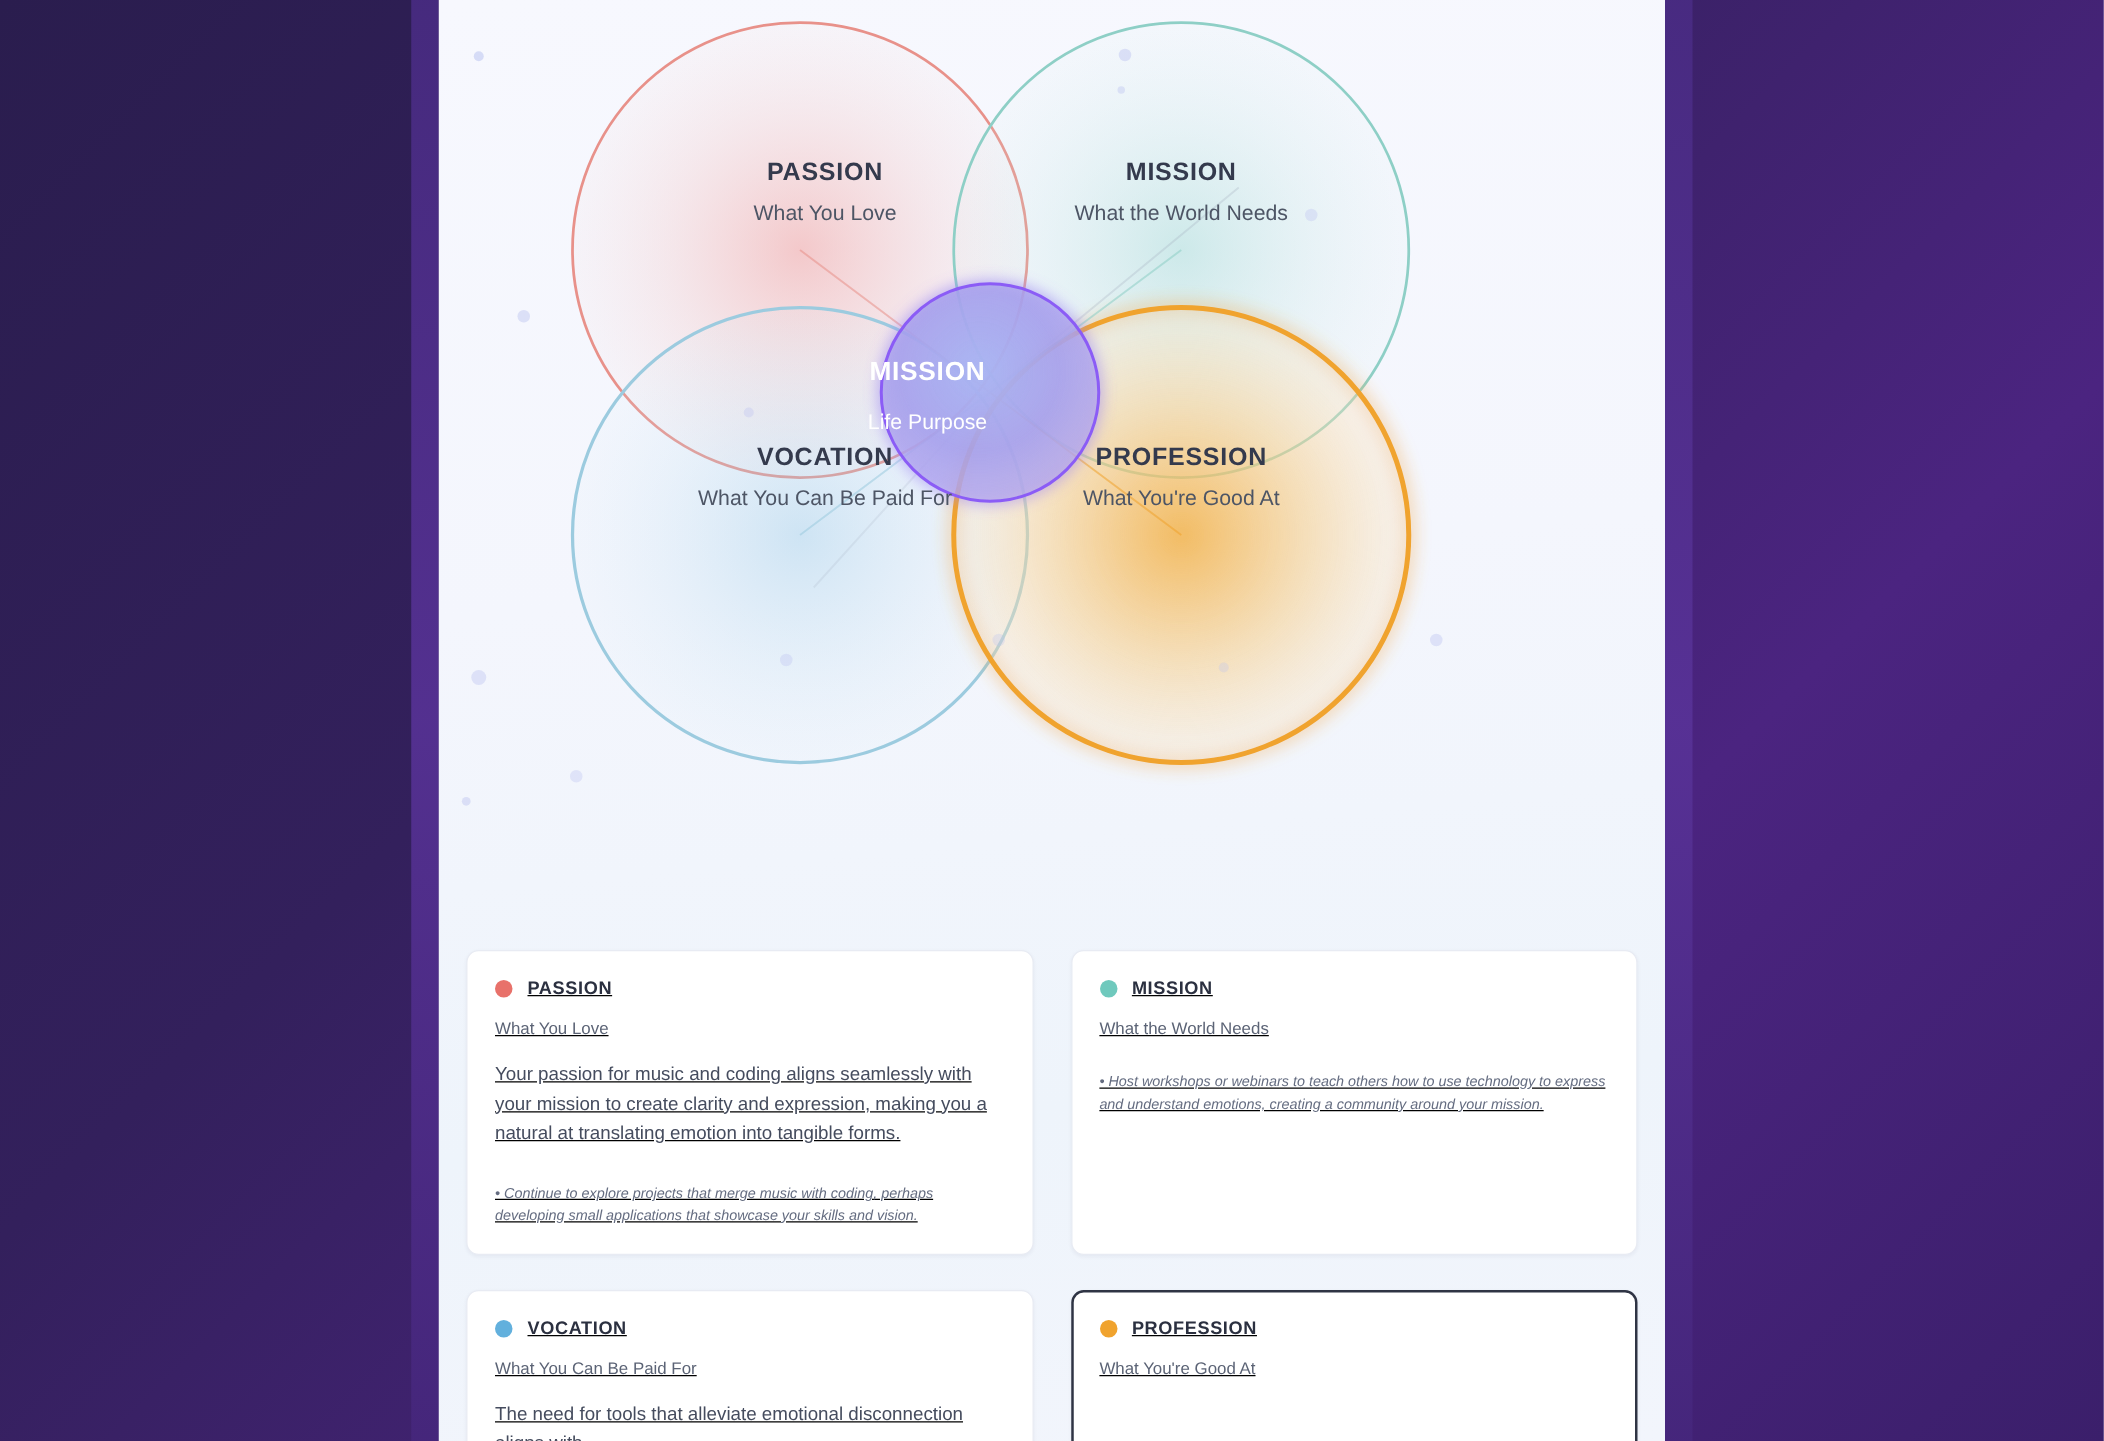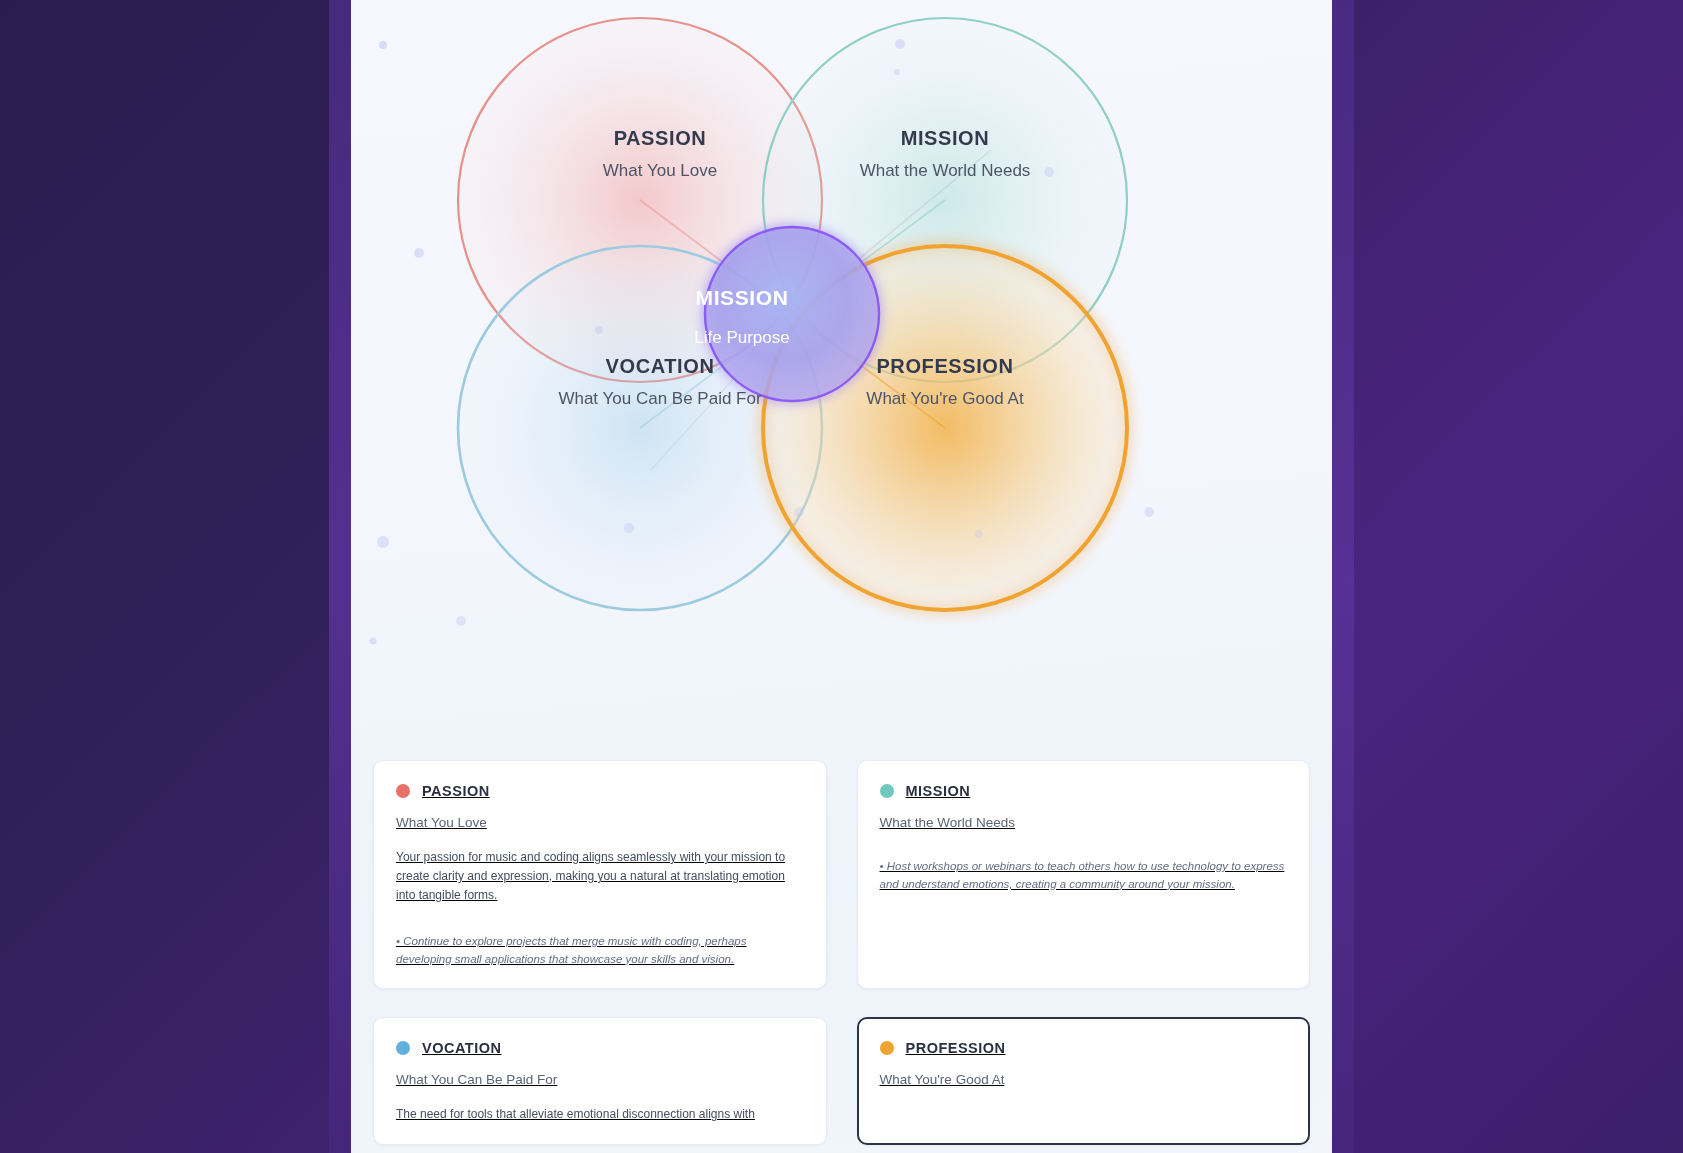--- a/index.html
+++ b/index.html
@@ -112,21 +112,21 @@
     letter-spacing: .5px;
     color: #2b3040;
   }
   .card-sub {
     margin-top: 16px;
     font-size: 13.5px;
     color: #5b6375;
   }
   .card-body {
     margin-top: 18px;
-    font-size: 12px;
+    font-size: 15px;
     line-height: 1.58;
     color: #454c5e;
   }
   .card-tip {
     margin-top: 28px;
     font-size: 11.5px;
     font-style: italic;
     line-height: 1.55;
     color: #646c80;
   }

